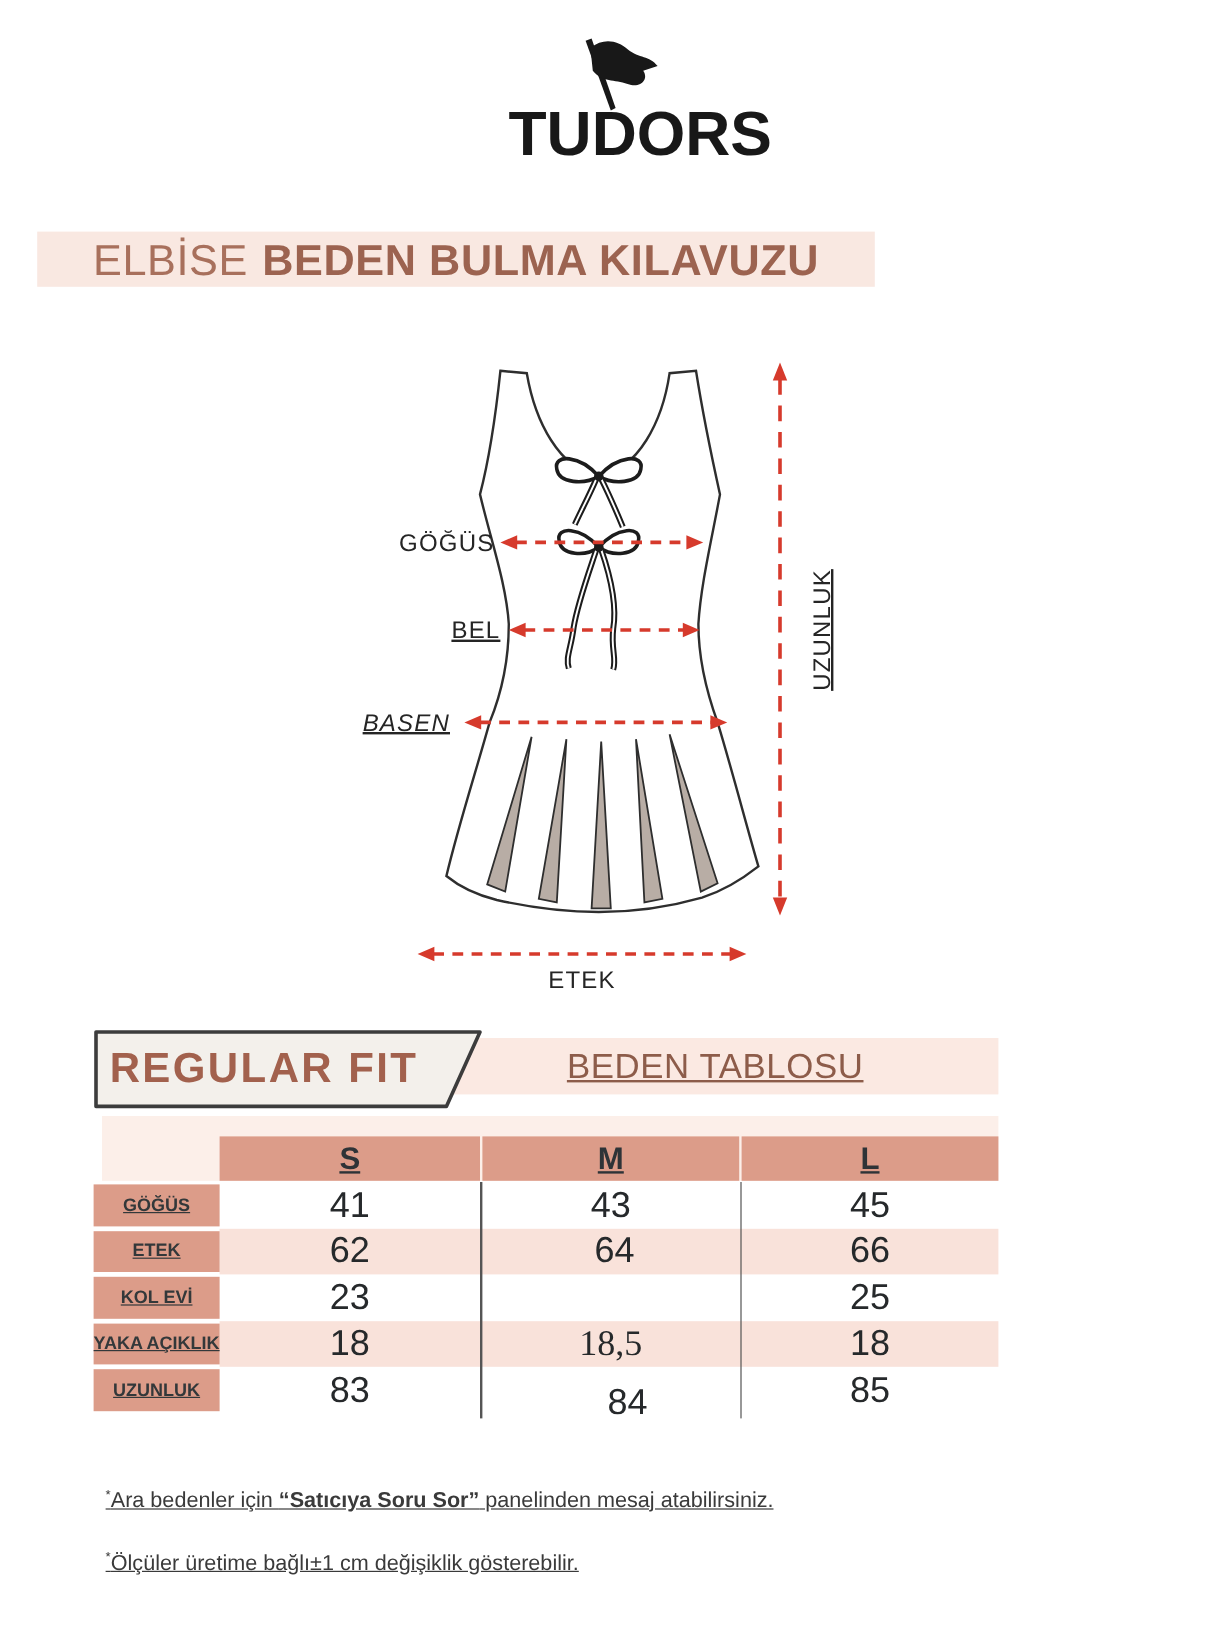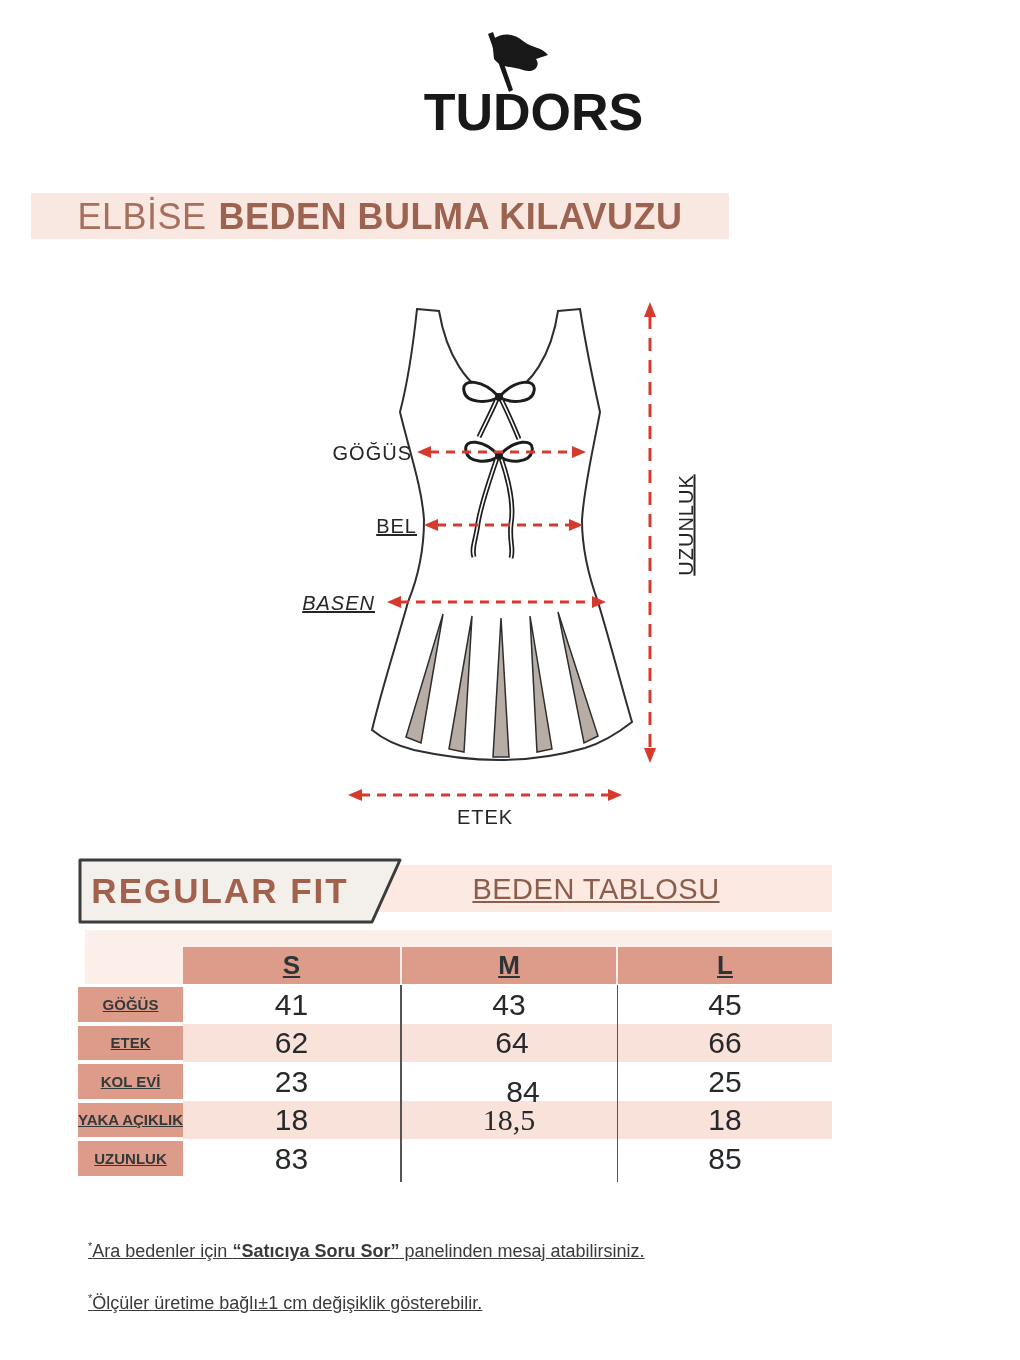--- a/index.html
+++ b/index.html
@@ -170,21 +170,21 @@
   <div class="val" style="left:618px;width:214px;top:1024px;height:38px;line-height:38px;">66</div>
 
   <div class="val" style="left:183px;width:217px;top:1062px;height:39px;line-height:39px;">23</div>
   <div class="val" style="left:618px;width:214px;top:1062px;height:39px;line-height:39px;">25</div>
 
   <div class="val" style="left:183px;width:217px;top:1101px;height:38px;line-height:38px;">18</div>
   <div class="val" style="left:402px;width:214px;top:1101px;height:38px;line-height:38px;font-family:Liberation Serif, serif;">18,5</div>
   <div class="val" style="left:618px;width:214px;top:1101px;height:38px;line-height:38px;">18</div>
 
   <div class="val" style="left:183px;width:217px;top:1139px;height:39px;line-height:39px;">83</div>
-  <div class="val" style="left:402px;width:242px;top:1072px;height:39px;line-height:39px;">84</div>
+  <div class="val" style="left:402px;width:242px;top:1149px;height:39px;line-height:39px;">84</div>
   <div class="val" style="left:618px;width:214px;top:1139px;height:39px;line-height:39px;">85</div>
 
   <div class="note" style="top:1240px;">
     <u><sup>*</sup><span>Ara bedenler için </span><b>“Satıcıya Soru Sor”</b><span> panelinden mesaj atabilirsiniz.</span></u>
   </div>
   <div class="note" style="top:1292px;">
     <u><sup>*</sup><span>Ölçüler üretime bağlı±1 cm değişiklik gösterebilir.</span></u>
   </div>
 
 </div>

